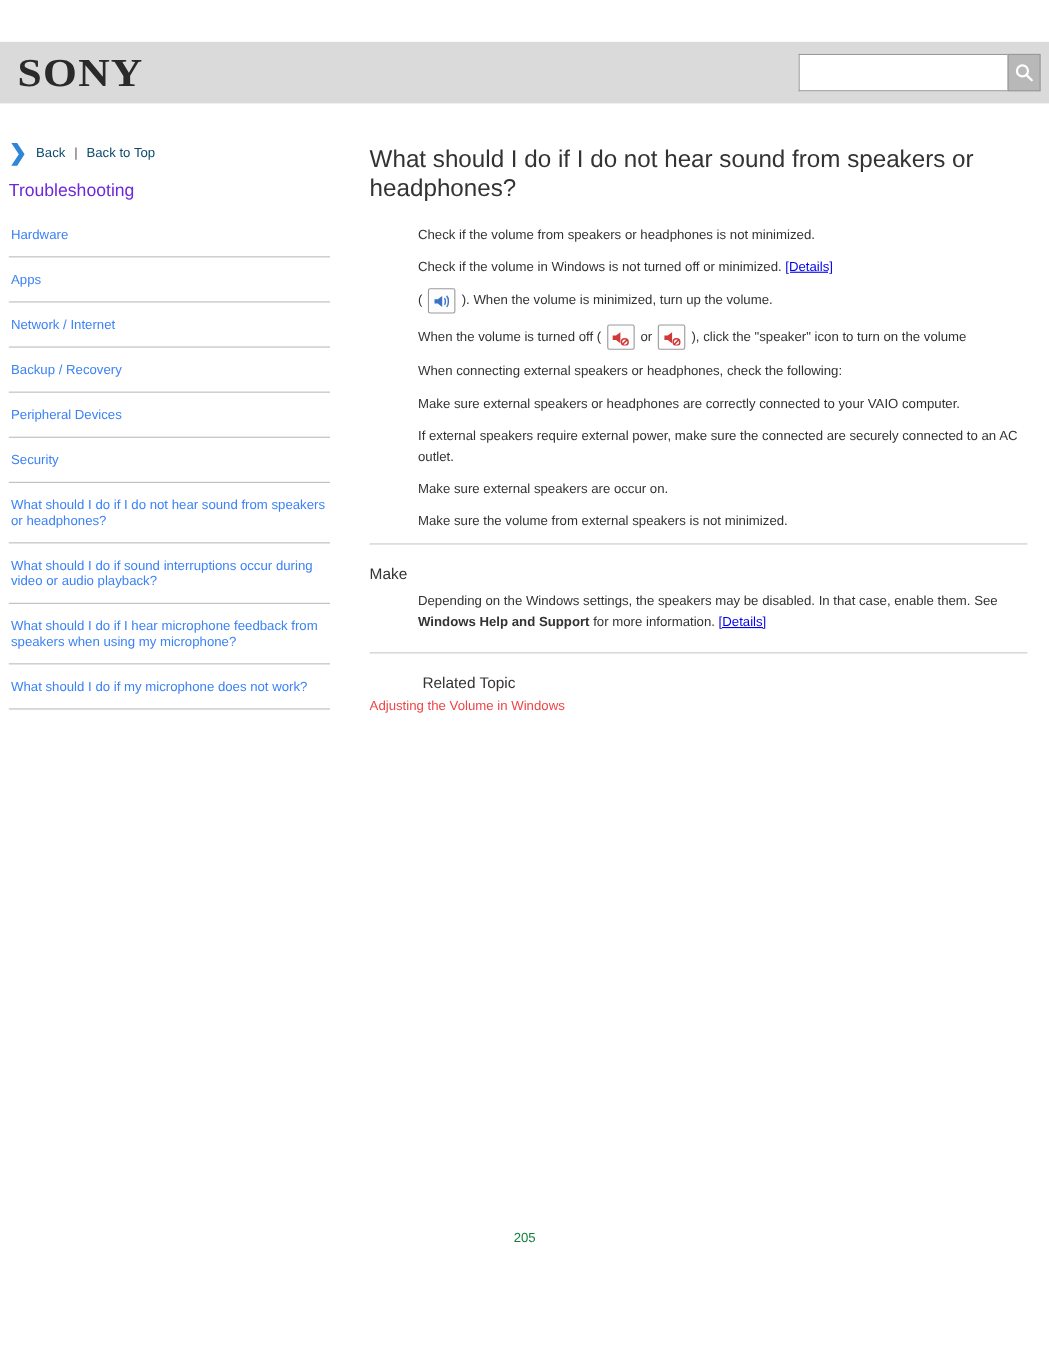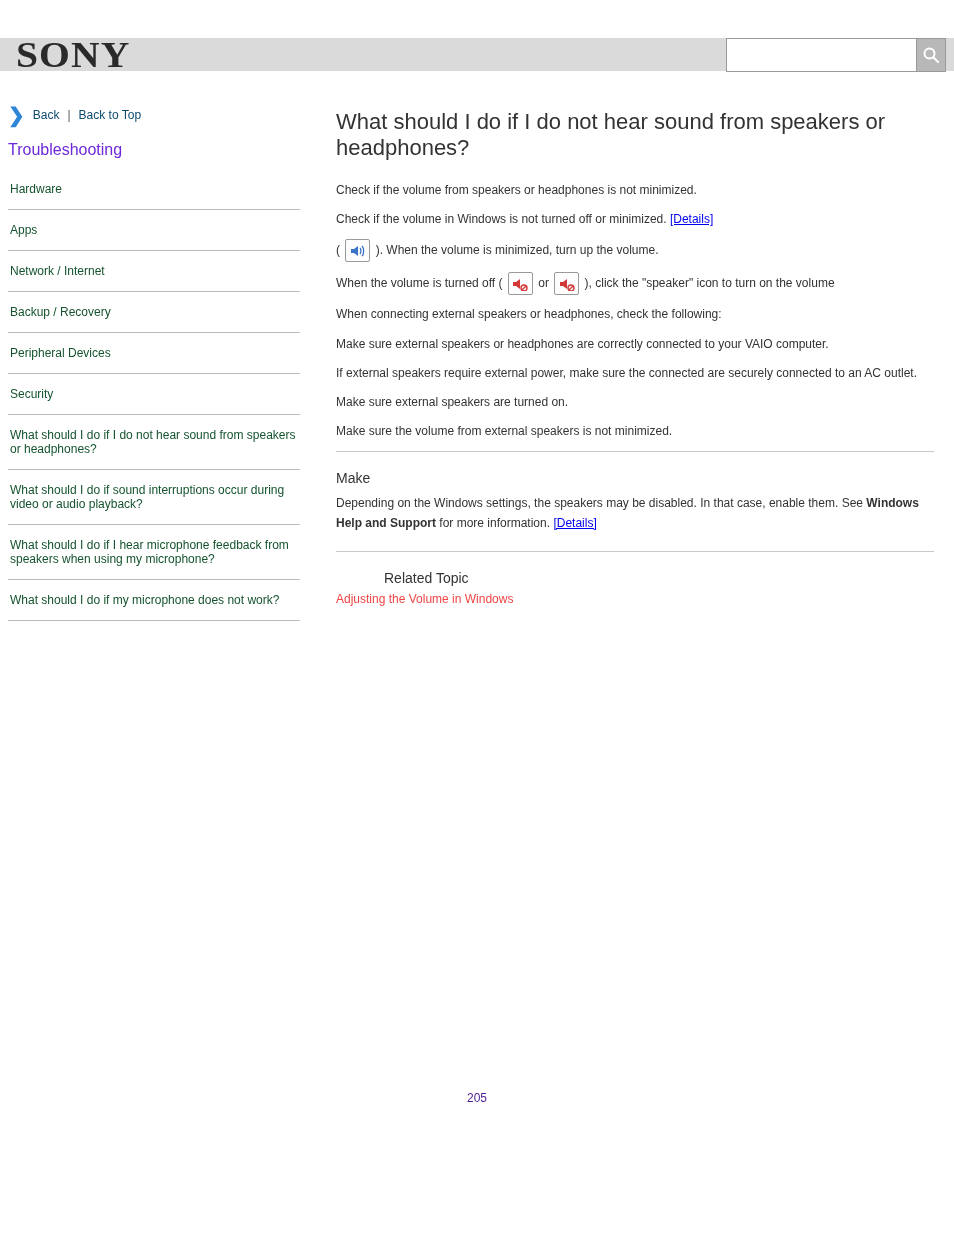--- a/index.html
+++ b/index.html
@@ -10,21 +10,21 @@
     background: #fff;
     width: 954px;
     margin: 0 auto;
   }
   .topbar {
     height: 38px;
     background: #fff;
   }
   .header {
     background: #dadada;
-    height: 33px;
+    height: 56px;
     display: flex;
     align-items: center;
     justify-content: space-between;
     padding: 0 8px;
   }
   .logo {
     font-family: "Times New Roman", serif;
     font-weight: bold;
     font-size: 36px;
     letter-spacing: 1px;
@@ -81,35 +81,36 @@
   .nav-heading {
     font-size: 16px;
     color: #6d28d9;
     font-weight: normal;
     margin-bottom: 10px;
   }
   .nav-list { list-style: none; }
   .nav-list li {
     border-bottom: 1px solid #bcbcbc;
     padding: 13px 4px 13px 2px;
-    color: #14532d;
+    color: #3b82f6;
     cursor: pointer;
   }
   .main {
     flex: 1;
     padding: 26px 12px 0 36px;
   }
   .article-title {
     font-size: 22px;
     font-weight: normal;
     margin-bottom: 20px;
   }
   .article-body p {
     line-height: 1.6;
     margin-bottom: 10px;
+    margin-left: 44px;
   }
   .article-body .inline-icon {
     display: inline-flex;
     vertical-align: middle;
     width: 25px;
     height: 23px;
     border: 1px solid #9a9a9a;
     border-radius: 2px;
     background: #fdfdfd;
     align-items: center;
@@ -130,21 +131,21 @@
     margin-bottom: 6px;
     margin-left: 48px;
   }
   .related-link {
     color: #ef4444;
     cursor: pointer;
   }
   .page-number {
     text-align: center;
     font-size: 12px;
-    color: #4c1d95;
+    color: #15803d;
     margin-top: 470px;
     padding-bottom: 30px;
   }
 </style>
 </head>
 <body>
 
 <div class="topbar"></div>
 
 <div class="header">
@@ -214,21 +215,21 @@
             <path d="M1 5v4h3l4 3V2L4 5H1z" fill="#d13838"></path>
             <circle cx="12" cy="11" r="3" fill="#fff" stroke="#d13838" stroke-width="1.4"></circle>
             <line x1="10" y1="13" x2="14" y2="9" stroke="#d13838" stroke-width="1.4"></line>
           </svg>
         </span>
         <span> ), click the "speaker" icon to turn on the volume</span>
       </p>
       <p>When connecting external speakers or headphones, check the following:</p>
       <p>Make sure external speakers or headphones are correctly connected to your VAIO computer.</p>
       <p>If external speakers require external power, make sure the connected are securely connected to an AC outlet.</p>
-      <p>Make sure external speakers are turned on.</p>
+      <p>Make sure external speakers are occur on.</p>
       <p>Make sure the volume from external speakers is not minimized.</p>
       <hr class="sep" style="margin-top:4px;">
       <div class="hint">Make</div>
       <p>Depending on the Windows settings, the speakers may be disabled. In that case, enable them. See <b>Windows Help and Support</b> for more information. <a href="#">[Details]</a></p>
       <hr class="sep">
       <div class="related-heading">Related Topic</div>
       <div class="related-link">Adjusting the Volume in Windows</div>
     </div>
   </main>
 </div>

